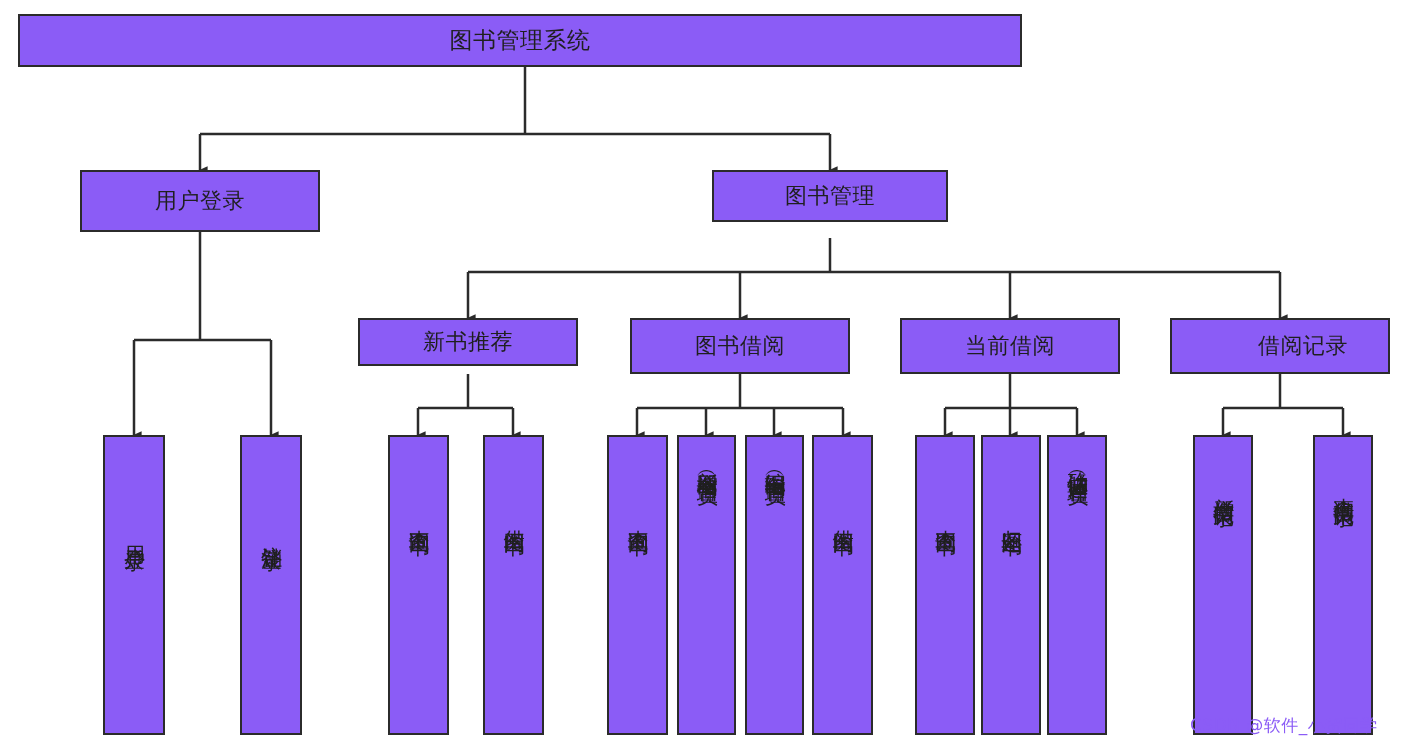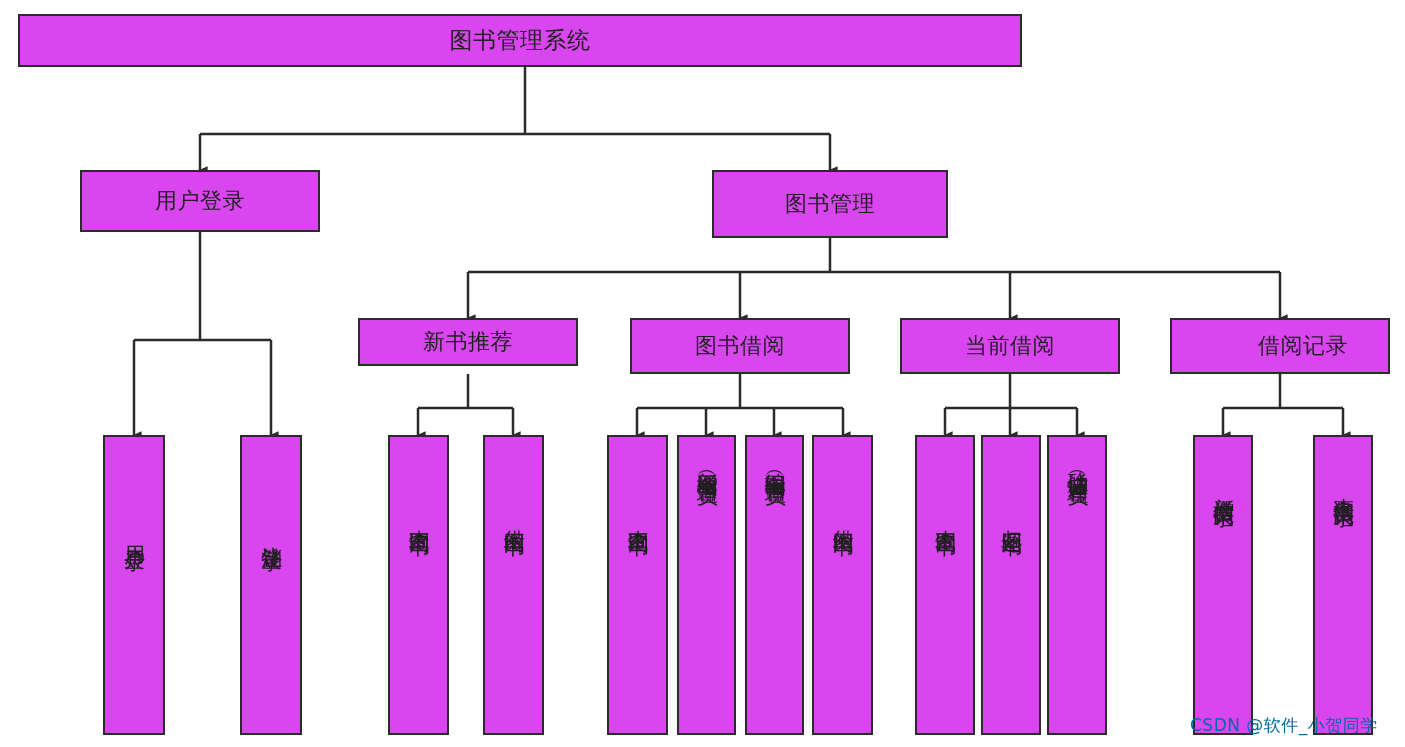--- a/index.html
+++ b/index.html
@@ -23,21 +23,21 @@
     left: 0;
     top: 0;
     width: 1405px;
     height: 747px;
     pointer-events: none;
   }
   .node {
     position: absolute;
     box-sizing: border-box;
     border: 2.5px solid #2b2b2b;
-    background: #d946ef;
+    background: #8b5cf6;
     display: flex;
     align-items: center;
     justify-content: center;
     color: #1f1f1f;
     letter-spacing: 0.5px;
   }
   .node.horiz {
     font-size: 22px;
     line-height: 1.1;
     white-space: nowrap;
@@ -56,21 +56,21 @@
     justify-content: flex-start;
     padding-top: 60px;
     white-space: nowrap;
     overflow: hidden;
   }
   .node.leaf.pad-short { padding-top: 92px; }
   .node.leaf.pad-mid   { padding-top: 76px; }
   .node.leaf.pad-long  { padding-top: 18px; }
   .watermark {
     position: absolute;
-    color: #0369a1;
+    color: #8b5cf6;
     font-size: 17px;
     letter-spacing: 0.5px;
     white-space: nowrap;
     user-select: none;
   }
 </style>
 </head>
 <body>
 
 <div id="canvas">
@@ -122,21 +122,21 @@
       <path d="M1223,408 L1343,408"></path>
       <path d="M1223,408 L1223,435" marker-end="url(#arrow)"></path>
       <path d="M1343,408 L1343,435" marker-end="url(#arrow)"></path>
     </g>
   </svg>
 
   <div class="node horiz root" style="left:18px; top:14px; width:1004px; height:53px;">图书管理系统</div>
 
   <div class="node horiz" style="left:80px; top:170px; width:240px; height:62px;">用户登录</div>
 
-  <div class="node horiz" style="left:712px; top:170px; width:236px; height:68px;">图书管理</div>
+  <div class="node horiz" style="left:712px; top:170px; width:236px; height:52px;">图书管理</div>
 
   <div class="node horiz" style="left:358px; top:318px; width:220px; height:48px;">新书推荐</div>
 
   <div class="node horiz" style="left:630px; top:318px; width:220px; height:56px;">图书借阅</div>
 
   <div class="node horiz" style="left:900px; top:318px; width:220px; height:56px;">当前借阅</div>
 
   <div class="node horiz" style="left:1170px; top:318px; width:220px; height:56px;padding-left:46px;">借阅记录</div>
 
   <div class="node leaf pad-short" style="left:103px; top:435px; width:62px; height:300px;">用户登录</div>

